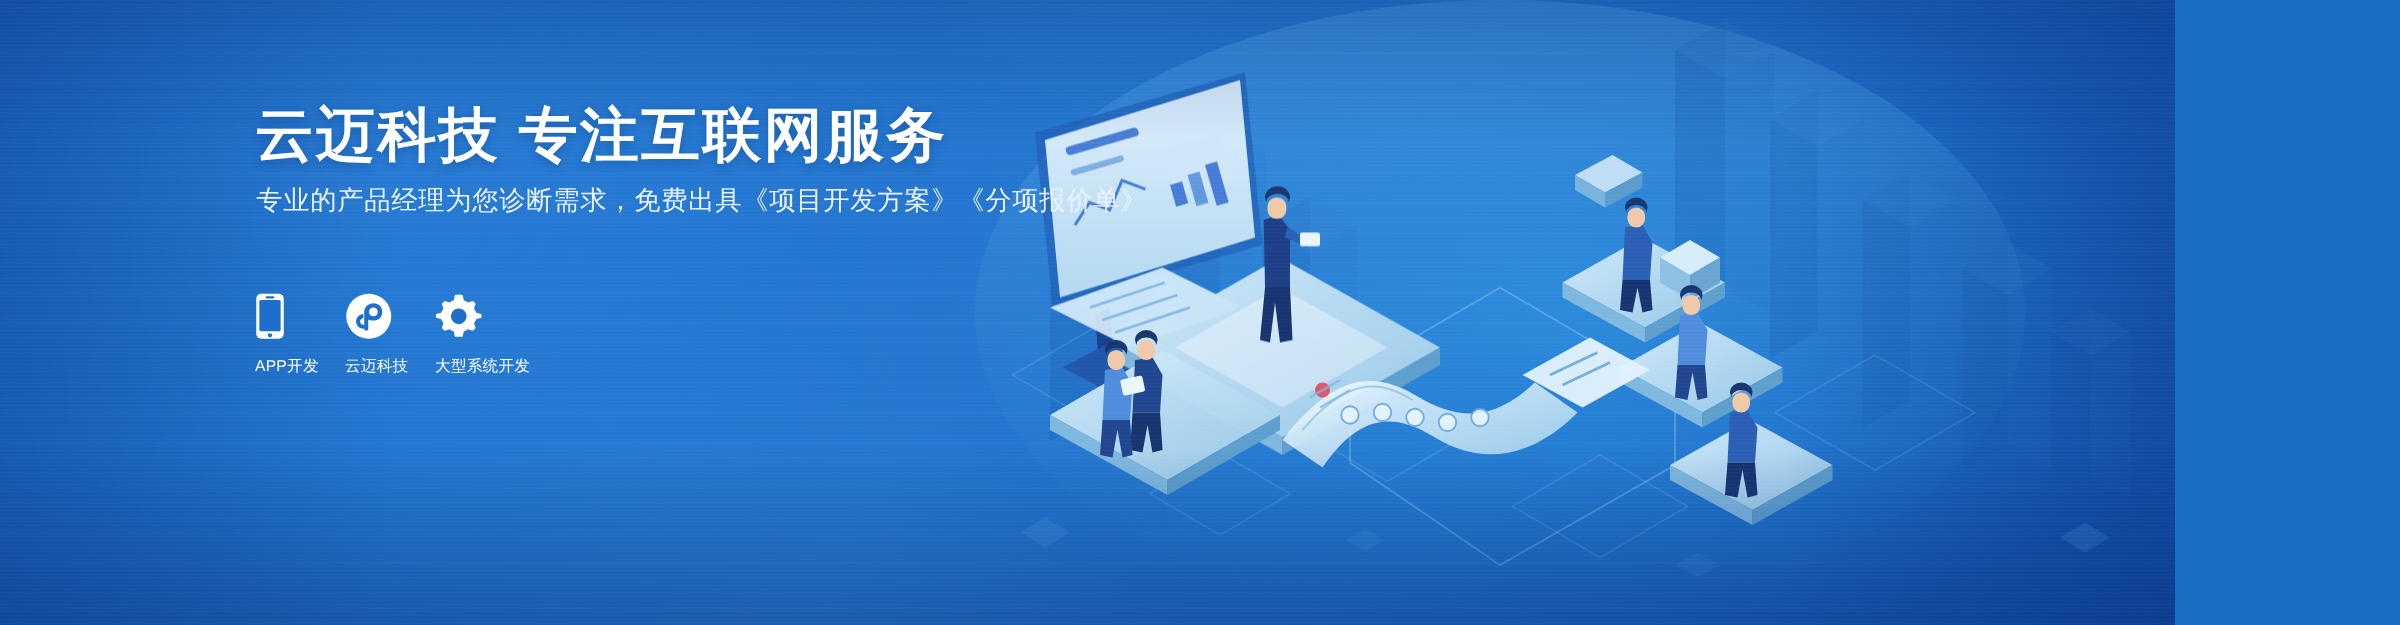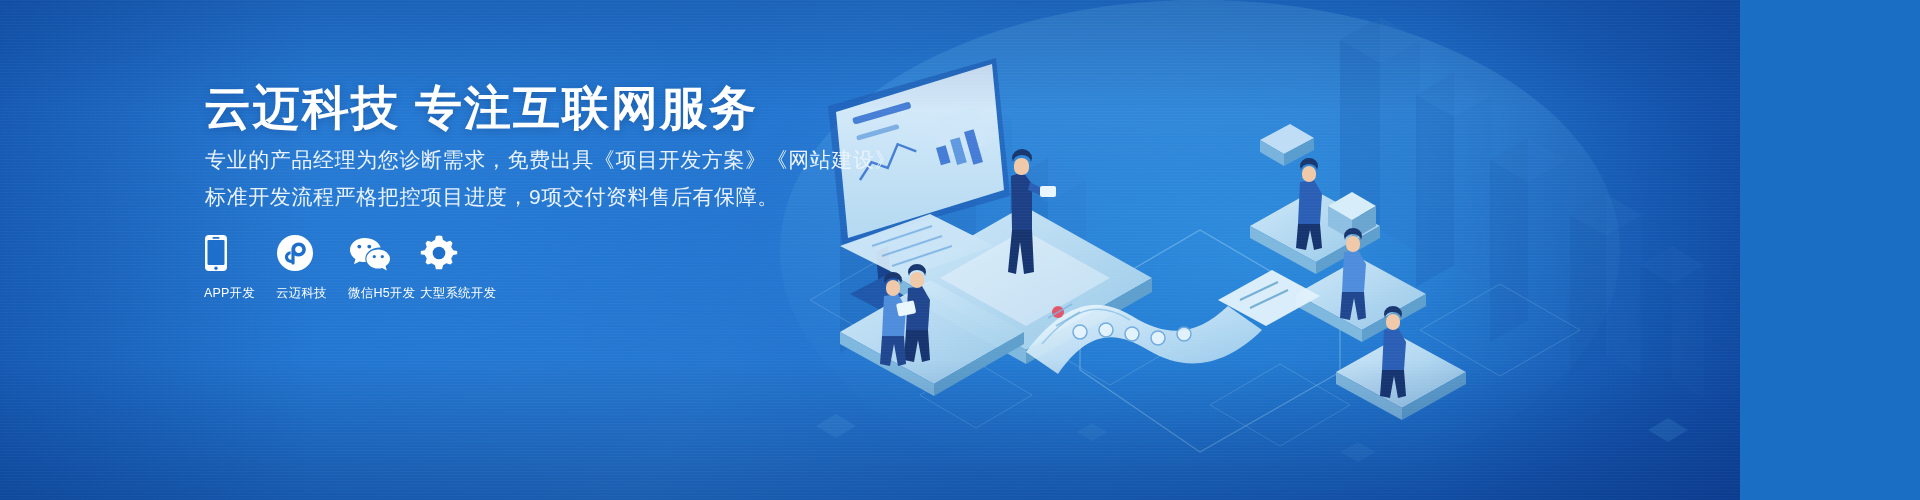--- a/index.html
+++ b/index.html
@@ -320,23 +320,22 @@
     </svg>
   </div>
 
   <div class="vignette"></div>
   <div class="scanlines"></div>
 
   <div class="content">
 
     <h1 class="headline">云迈科技 专注互联网服务</h1>
 
-    <p class="subline l1">专业的产品经理为您诊断需求，免费出具《项目开发方案》《网站建设》</p>
-
-    <p class="subline l2">标准开发流程严格把控项目进度，9项交付资料售后有保障。</p>
+    <p class="subline l1">专业的产品经理为您诊断需求，免费出具《项目开发方案》《分项报价单》</p>
+
 
     <div class="services">
 
       <div class="service">
         <span class="glyph">
           <svg width="24" height="38" viewBox="0 0 24 38" xmlns="http://www.w3.org/2000/svg">
             <rect x="1" y="1" width="22" height="36" rx="4" fill="#ffffff"></rect>
             <rect x="3.5" y="6" width="17" height="25" rx="1.2" fill="#1d6fcb"></rect>
             <rect x="8.5" y="3" width="7" height="1.8" rx="0.9" fill="#1d6fcb"></rect>
             <circle cx="12" cy="34.2" r="1.7" fill="#1d6fcb"></circle>
@@ -350,33 +349,20 @@
           <svg width="38" height="38" viewBox="0 0 38 38" xmlns="http://www.w3.org/2000/svg">
             <circle cx="19" cy="19" r="18" fill="#ffffff"></circle>
             <path d="M22.8 8.6 c4.2 0 7 3 7 6.9 c0 4-3 6.9-7.2 6.9 c-1.6 0-2.9-.3-4-.9 l0 7.4 c0 .9-.7 1.6-1.6 1.6 c-.9 0-1.6-.7-1.6-1.6 l0-13.3 c0-4 3.2-7 7.4-7 Z" fill="#1d6fcb"></path>
             <path d="M22.7 12 c-2 0-3.5 1.5-3.5 3.5 c0 2 1.5 3.5 3.5 3.5 c2 0 3.5-1.5 3.5-3.5 c0-2-1.5-3.5-3.5-3.5 Z" fill="#ffffff"></path>
             <path d="M14.6 17.2 c-3.4 .4-5.7 2.8-5.7 5.9 c0 3.3 2.6 5.8 6.1 5.8 c.9 0 1.6-.7 1.6-1.6 c0-.9-.7-1.5-1.6-1.5 c-1.7 0-2.9-1.2-2.9-2.7 c0-1.5 1.1-2.6 2.6-2.8 Z" fill="#1d6fcb"></path>
           </svg>
         </span>
         <span class="caption">云迈科技</span>
       </div>
 
-      <div class="service">
-        <span class="glyph">
-          <svg width="44" height="38" viewBox="0 0 44 38" xmlns="http://www.w3.org/2000/svg">
-            <path d="M16.5 4 C8.5 4 2 9.3 2 15.8 c0 3.7 2.1 7 5.4 9.2 L6 30.3 l5.6-2.9 c1.6.4 3.2.7 4.9.7 c.5 0 .9 0 1.4-.1 c-.4-1-.6-2.1-.6-3.2 c0-6.3 6.2-11.4 13.8-11.4 c.5 0 1 0 1.5.1 C31.1 8 24.5 4 16.5 4 Z" fill="#ffffff"></path>
-            <circle cx="11.3" cy="12.6" r="1.9" fill="#1d6fcb"></circle>
-            <circle cx="21.3" cy="12.6" r="1.9" fill="#1d6fcb"></circle>
-            <path d="M42 25 c0-5.3-5.3-9.6-11.8-9.6 c-6.5 0-11.8 4.3-11.8 9.6 c0 5.3 5.3 9.6 11.8 9.6 c1.4 0 2.8-.2 4-.6 l4.6 2.4 l-1.2-4.3 C40.3 30.2 42 27.8 42 25 Z" fill="#ffffff"></path>
-            <circle cx="26.3" cy="22.6" r="1.6" fill="#1d6fcb"></circle>
-            <circle cx="34.3" cy="22.6" r="1.6" fill="#1d6fcb"></circle>
-          </svg>
-        </span>
-        <span class="caption">微信H5开发</span>
-      </div>
 
 
       <div class="service">
         <span class="glyph">
           <svg width="38" height="38" viewBox="0 0 38 38" xmlns="http://www.w3.org/2000/svg">
             <path d="M19 1.5 l3.1 .5 .9 4.1 a13.6 13.6 0 0 1 3.3 1.9 l4-1.3 2.2 2.2 -1.3 4 a13.6 13.6 0 0 1 1.9 3.3 l4.1 .9 0 3.1 -4.1 .9 a13.6 13.6 0 0 1 -1.9 3.3 l1.3 4 -2.2 2.2 -4-1.3 a13.6 13.6 0 0 1 -3.3 1.9 l-.9 4.1 -3.1 0 -3.1 0 -.9-4.1 a13.6 13.6 0 0 1 -3.3-1.9 l-4 1.3 -2.2-2.2 1.3-4 a13.6 13.6 0 0 1 -1.9-3.3 l-4.1-.9 0-3.1 4.1-.9 a13.6 13.6 0 0 1 1.9-3.3 l-1.3-4 2.2-2.2 4 1.3 a13.6 13.6 0 0 1 3.3-1.9 l.9-4.1 Z" fill="#ffffff"></path>
             <circle cx="19" cy="19" r="6.3" fill="#1d6fcb"></circle>
           </svg>
         </span>
         <span class="caption">大型系统开发</span>

